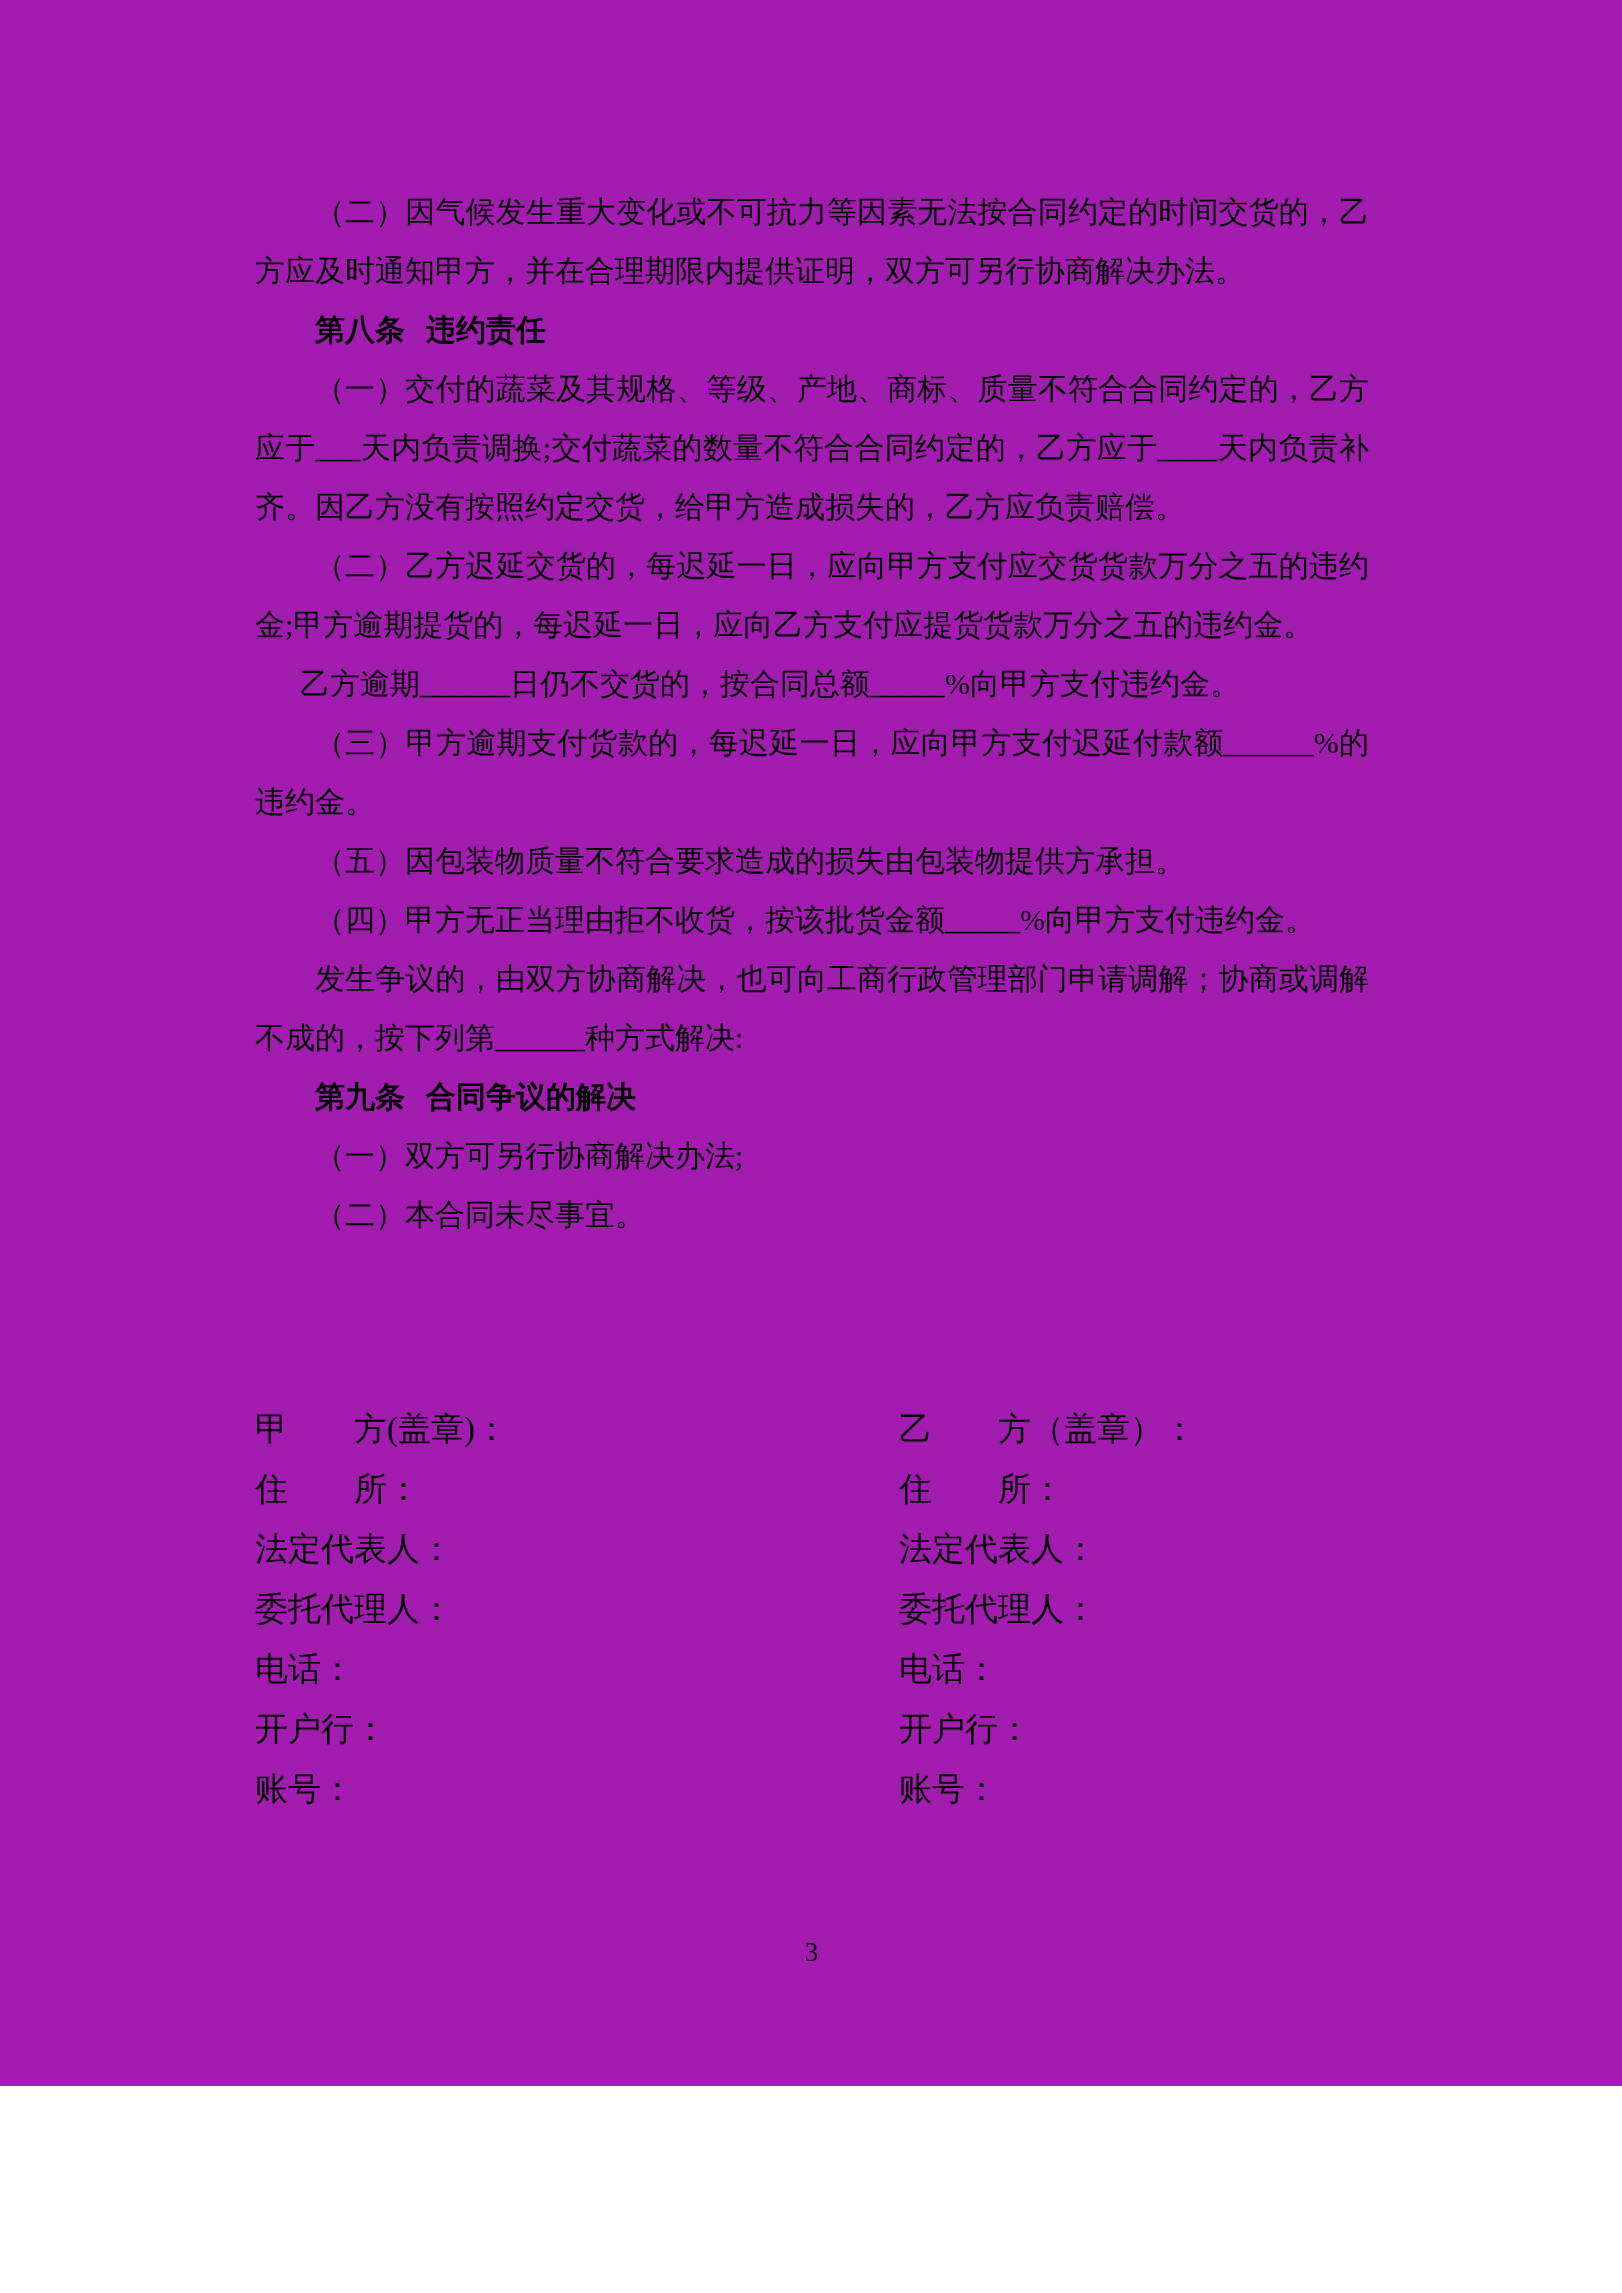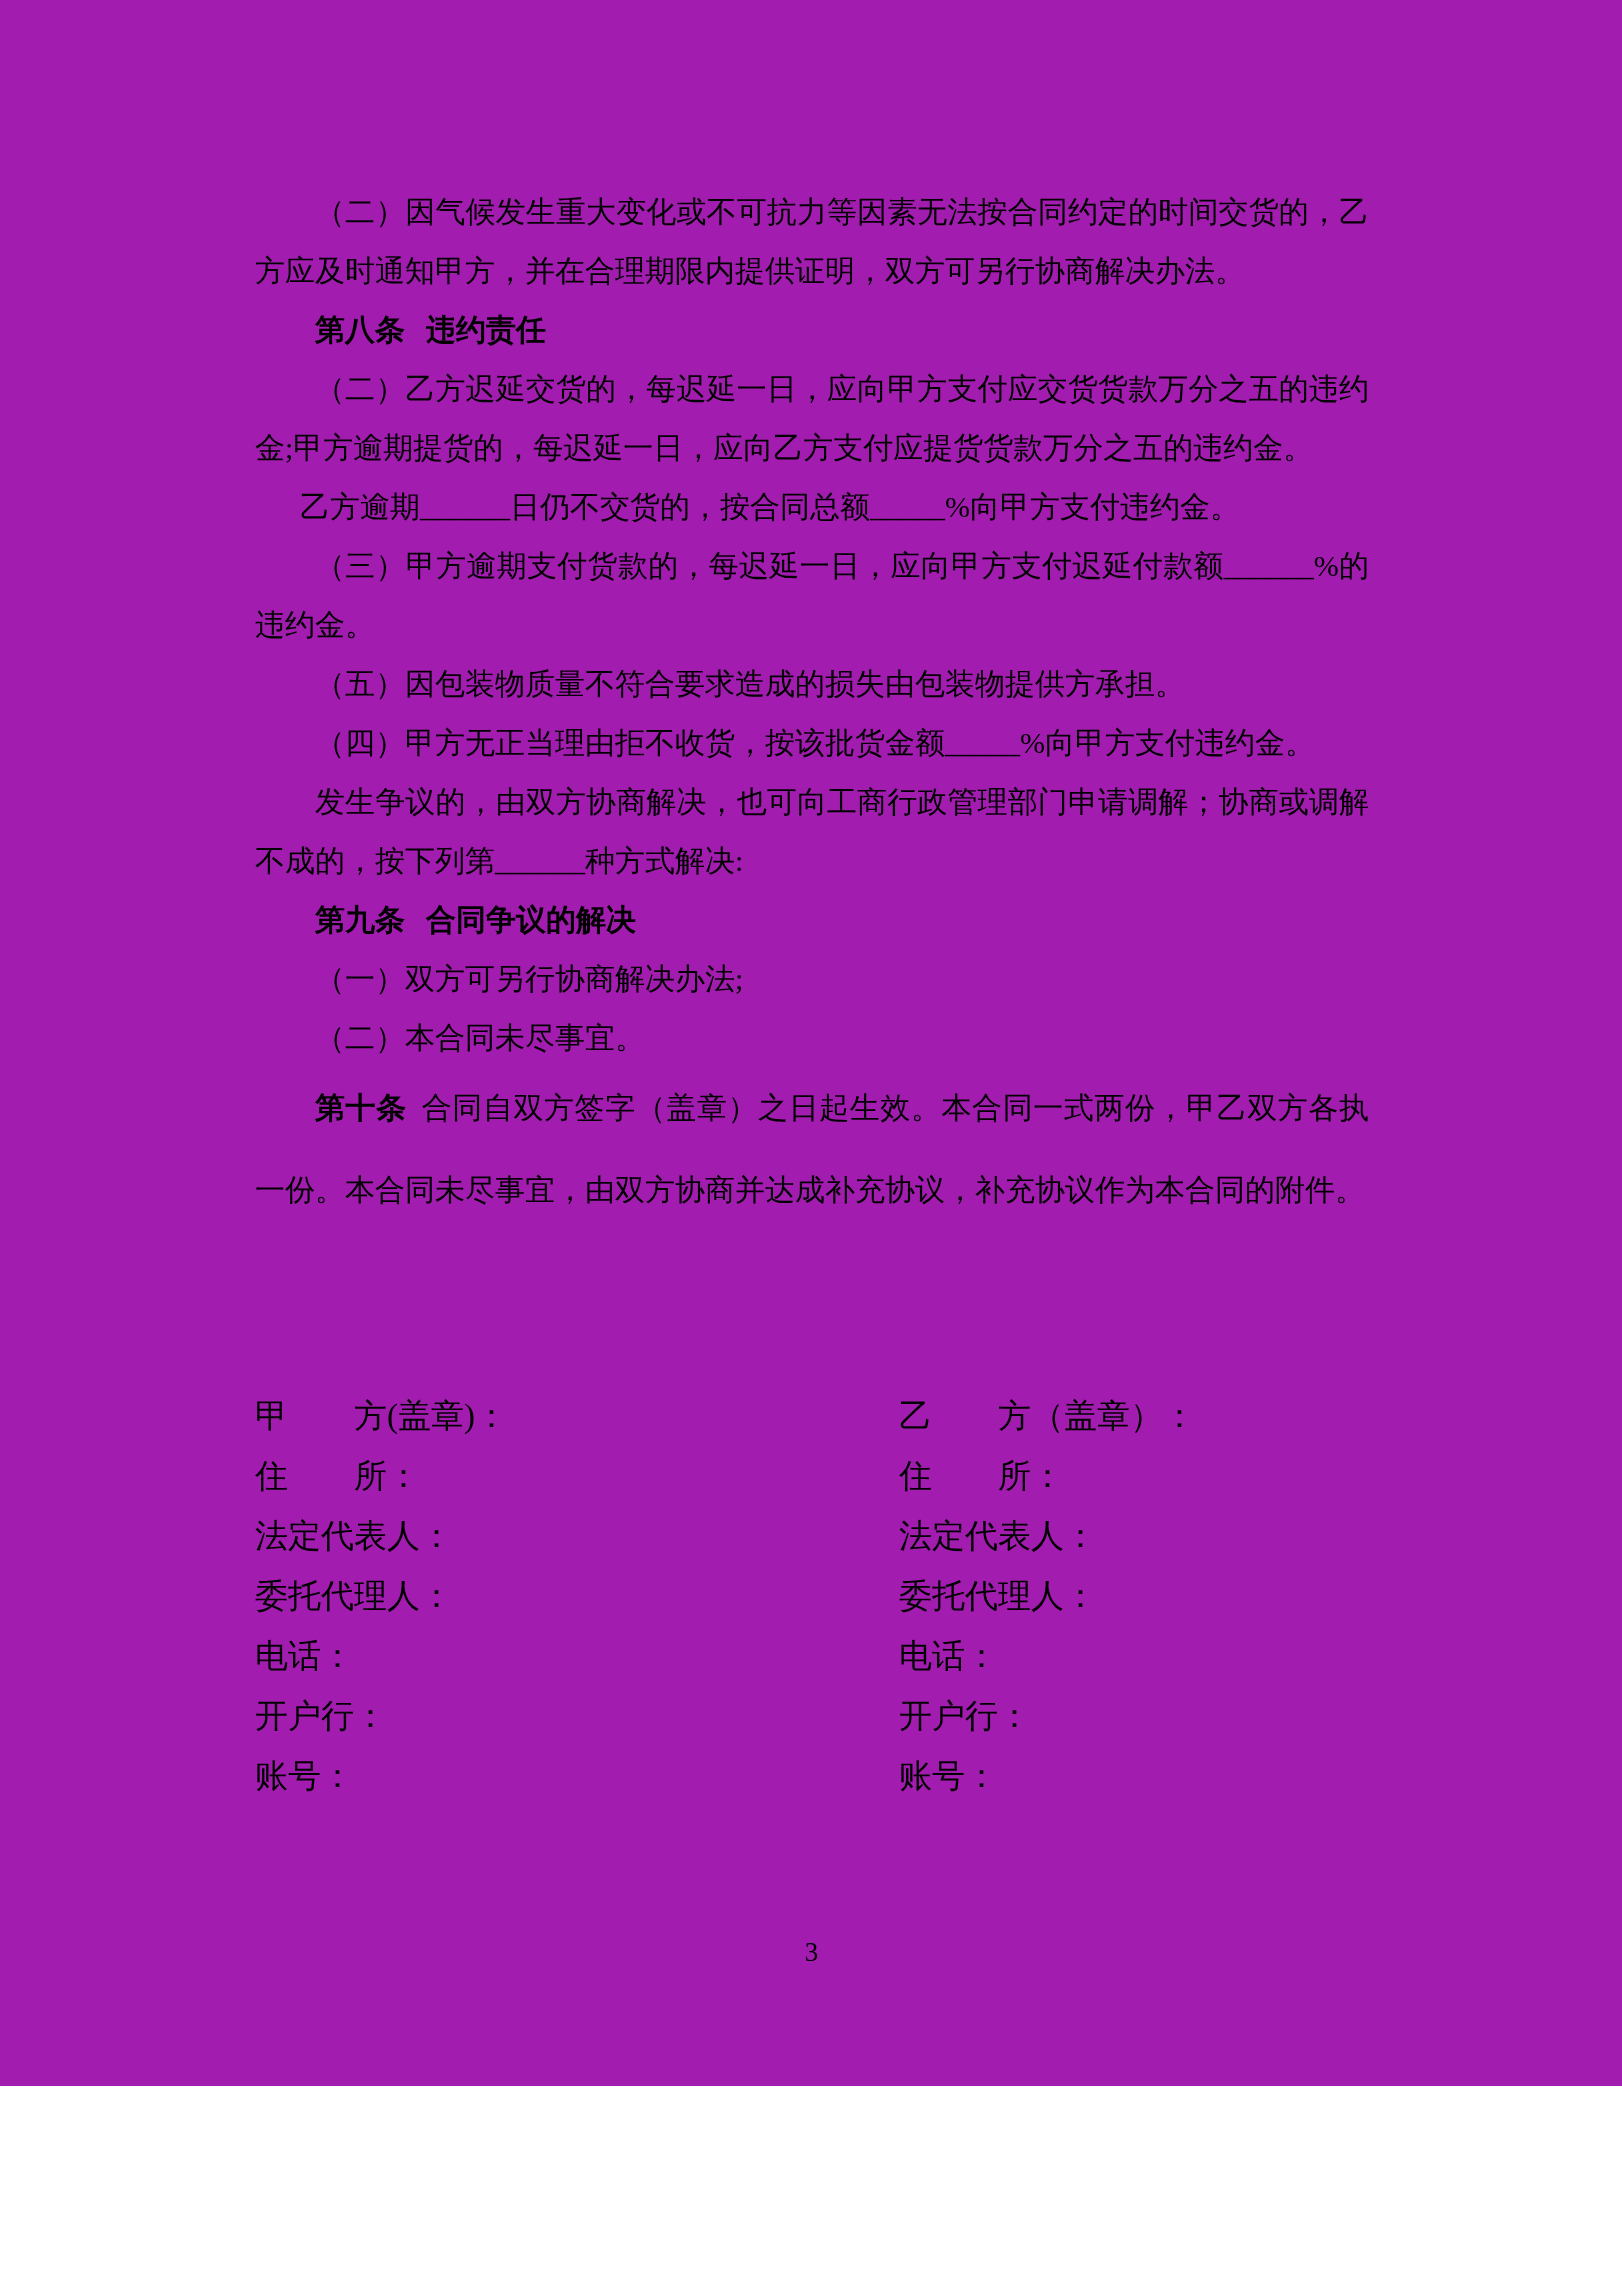--- a/index.html
+++ b/index.html
@@ -77,20 +77,21 @@
 <div class="page">
 
   <div class="doc-content">
 
     <p class="para">（二）因气候发生重大变化或不可抗力等因素无法按合同约定的时间交货的，乙方应及时通知甲方，并在合理期限内提供证明，双方可另行协商解决办法。</p>
 
     <p class="para heading">
       <span class="h-label">第八条</span><span class="h-title">违约责任</span>
     </p>
 
+    <p class="para">（一）交付的蔬菜及其规格、等级、产地、商标、质量不符合合同约定的，乙方应于___天内负责调换;交付蔬菜的数量不符合合同约定的，乙方应于____天内负责补齐。因乙方没有按照约定交货，给甲方造成损失的，乙方应负责赔偿。</p>
 
     <p class="para">（二）乙方迟延交货的，每迟延一日，应向甲方支付应交货货款万分之五的违约金;甲方逾期提货的，每迟延一日，应向乙方支付应提货货款万分之五的违约金。</p>
 
     <p class="para hang-small">乙方逾期______日仍不交货的，按合同总额_____%向甲方支付违约金。</p>
 
     <p class="para">（三）甲方逾期支付货款的，每迟延一日，应向甲方支付迟延付款额______%的违约金。</p>
 
     <p class="para">（五）因包装物质量不符合要求造成的损失由包装物提供方承担。</p>
 
     <p class="para">（四）甲方无正当理由拒不收货，按该批货金额_____%向甲方支付违约金。</p>
@@ -98,23 +99,20 @@
     <p class="para">发生争议的，由双方协商解决，也可向工商行政管理部门申请调解；协商或调解不成的，按下列第______种方式解决:</p>
 
     <p class="para heading">
       <span class="h-label">第九条</span><span class="h-title">合同争议的解决</span>
     </p>
 
     <p class="para">（一）双方可另行协商解决办法;</p>
 
     <p class="para">（二）本合同未尽事宜。</p>
 
-    <p class="para para-last">
-      <span class="c-label">第十条</span><span>合同自双方签字（盖章）之日起生效。本合同一式两份，甲乙双方各执一份。本合同未尽事宜，由双方协商并达成补充协议，补充协议作为本合同的附件。</span>
-    </p>
 
   </div>
 
   <div class="signature">
 
     <div class="sig-col">
       <div class="sig-row">甲　　方(盖章)：</div>
       <div class="sig-row">住　　所：</div>
       <div class="sig-row">法定代表人：</div>
       <div class="sig-row">委托代理人：</div>

